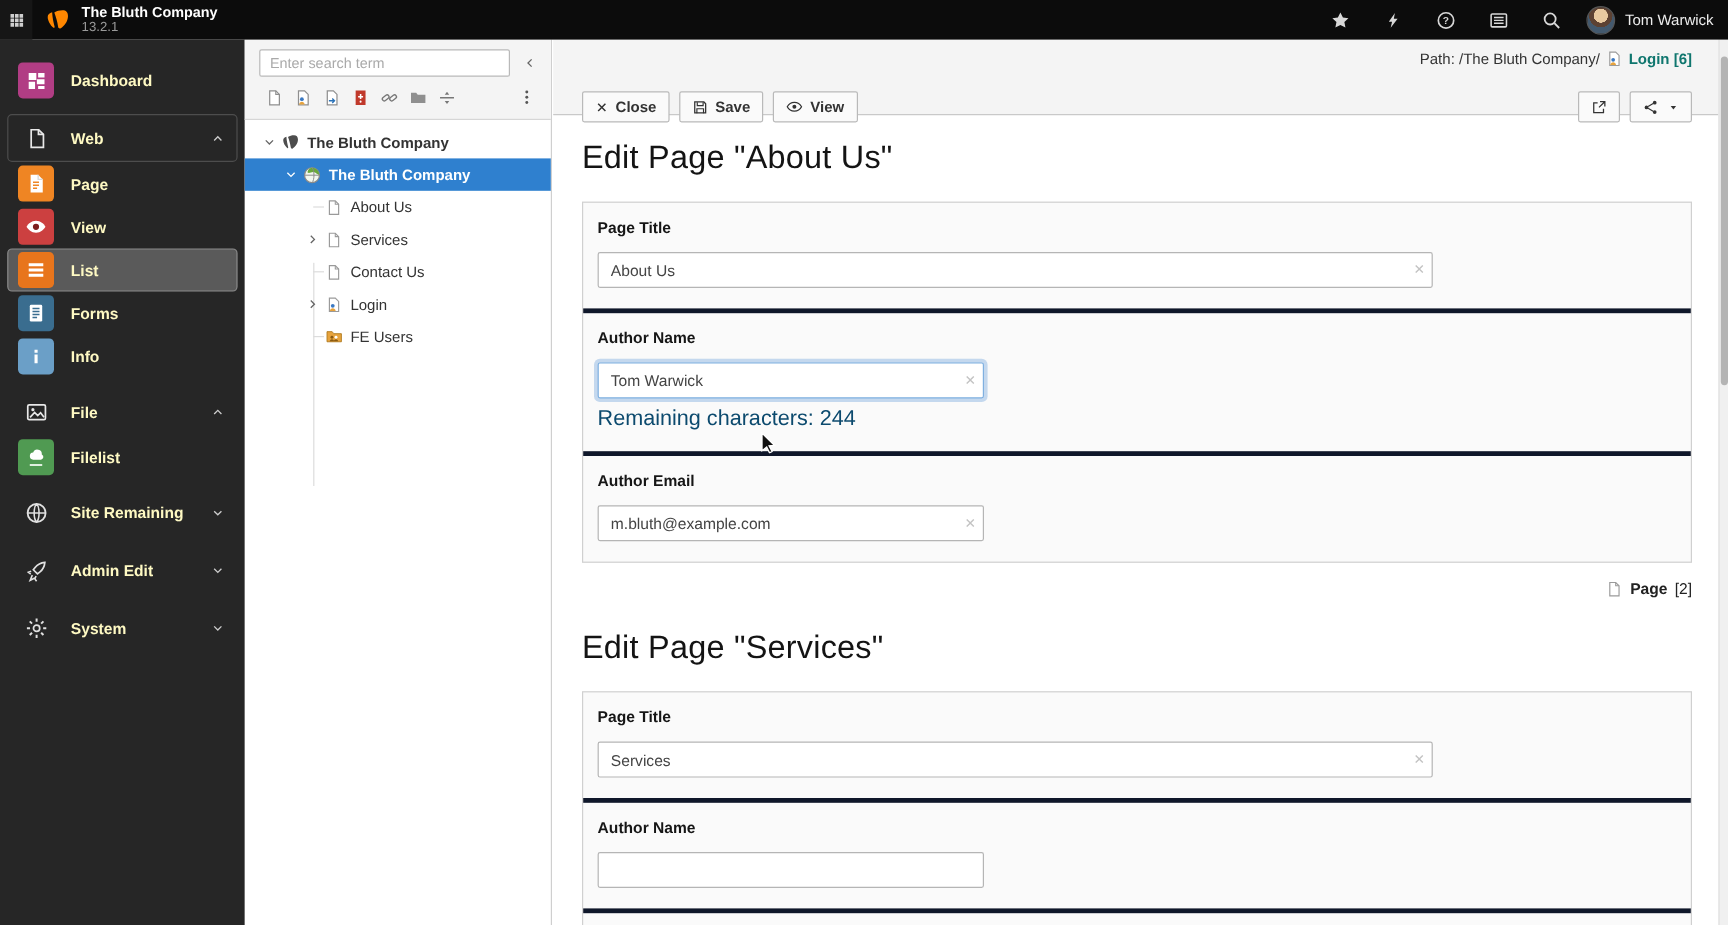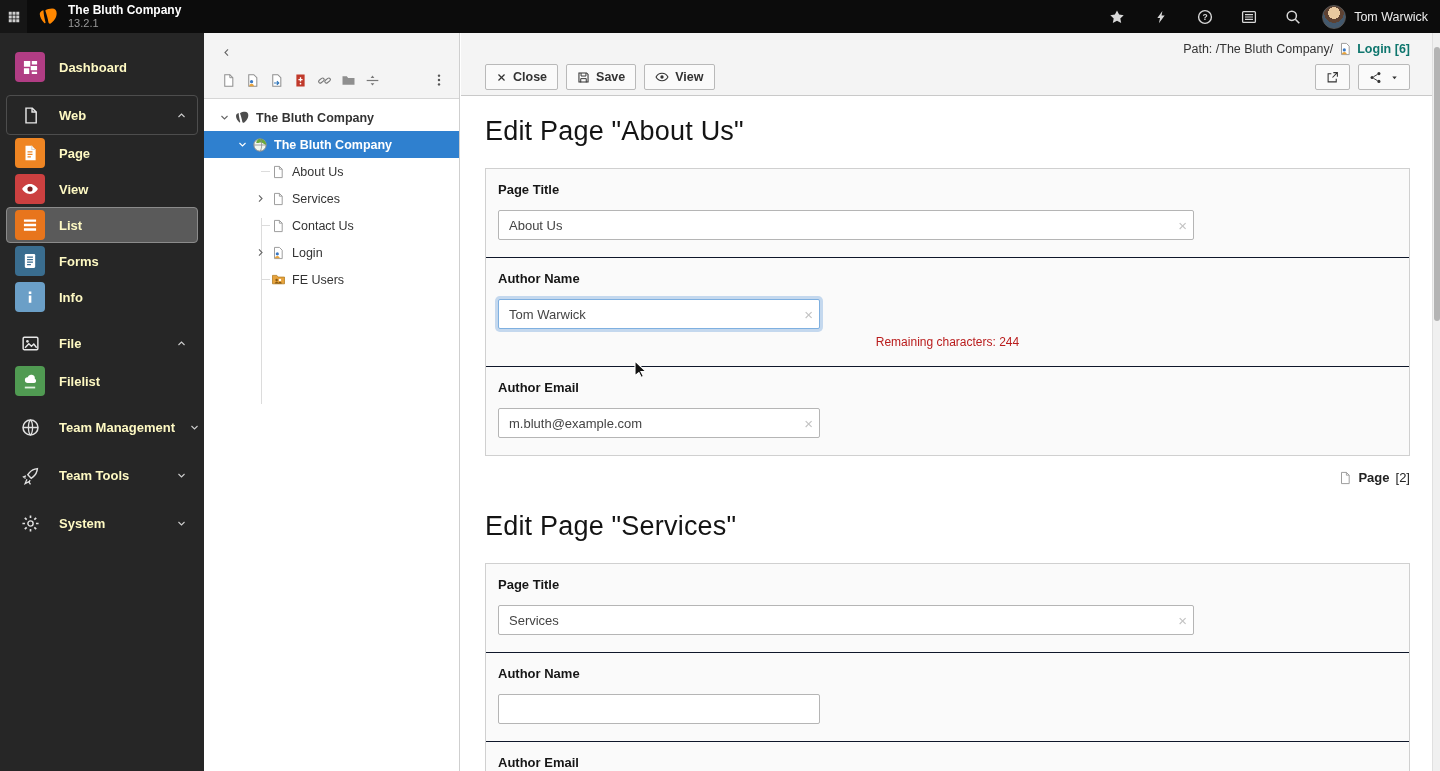--- a/index.html
+++ b/index.html
@@ -65,43 +65,43 @@
   .tree-row.selected { background:#2f80cf; color:#fff; }
   .tree-row.selected .chev { color:#fff; }
   .tick { position:absolute; left:57px; width:9px; height:1px; background:#dcdcdc; top:13px; }
 
   
   .content { position:absolute; left:461px; top:33px; width:971px; height:738px; background:#fff; }
   .docheader { background:#f4f4f4; border-bottom:1px solid #c9c9c9; height:63px; padding:4px 22px 0 24px; }
   .path-row { display:flex; align-items:center; justify-content:flex-end; gap:5px; height:24px;
     font-size:12.5px; color:#333; }
   .path-row .rec { font-weight:700; color:#0f766e; }
-  .btn-row { display:flex; align-items:center; margin-top:3px; }
+  .btn-row { display:flex; align-items:center; margin-top:15px; }
   .btn-group { display:flex; gap:8px; }
   .btn-group.right { margin-left:auto; }
   .t3btn { height:26px; display:flex; align-items:center; gap:6px; padding:0 10px; background:#fafafa;
     border:1px solid #b9b9b9; border-radius:2px; font-size:12.5px; font-weight:600; color:#333;
     cursor:pointer; font-family:inherit; }
   .t3btn .cart { margin-left:2px; }
 
   .content-scroll { padding:20px 22px 0 24px; height:675px; overflow:hidden; }
   h1.page-h { font-size:27px; font-weight:500; color:#141414; letter-spacing:.2px; margin:0 0 21px; }
   .form-box { border:1px solid #d0d0d0; background:#fafafa; }
   .fsection { padding:13px 12px 17px; }
-  .fsection + .fsection { border-top:1px solid #0f172a; }
+  .fsection + .fsection { border-top:4px solid #0f172a; }
   .flabel { font-size:13px; font-weight:700; color:#161616; margin-bottom:13px; }
   .fwrap { position:relative; }
   .fwrap.wide { width:696px; }
   .fwrap.narrow { width:322px; }
   .finput { width:100%; height:30px; border:1px solid #b5b5b5; border-radius:2px; background:#fff;
     padding:0 26px 0 10px; font-size:13px; color:#444; font-family:inherit; }
   .finput.focus { border-color:#7fb0e0; box-shadow:0 0 0 3px rgba(130,175,225,.45); outline:none; }
   .fclear { position:absolute; right:7px; top:50%; transform:translateY(-50%); color:#c3c3c3;
     font-size:15px; line-height:1; cursor:pointer; background:none; border:none; }
-  .fhint { font-size:12px; color:#b91c1c; margin-top:6px;text-align:center; }
+  .fhint { font-size:18px; color:#0c4a6e; margin-top:6px; }
   .rec-info { display:flex; align-items:center; justify-content:flex-end; gap:6px; margin:14px 0 4px;
     font-size:13px; color:#222; }
   .rec-info b { font-weight:700; }
 
   
   .vscroll { position:absolute; right:0; top:33px; width:8px; height:738px; background:#f0f0f0;
     border-left:1px solid #e0e0e0; }
   .vthumb { position:absolute; left:1px; top:14px; width:6px; height:274px; background:#b4b4b4;
     border-radius:3px; cursor:pointer; }
 
@@ -269,35 +269,35 @@
       </span>
     <span class="mm-label">Filelist</span>
     </div>
     <div class="mm-row group">
     <span class="mm-icon">
         <svg width="19" height="19" viewBox="0 0 16 16" fill="none" xmlns="http://www.w3.org/2000/svg">
           <circle cx="8" cy="8" r="6.3" stroke="#e0e0e0" stroke-width="1.3"></circle>
           <path d="M1.7 8h12.6M8 1.7c2.3 2.1 2.3 10.5 0 12.6C5.7 12.2 5.7 3.8 8 1.7z" stroke="#e0e0e0" stroke-width="1.1"></path>
         </svg>
       </span>
-    <span class="mm-label">Team Management</span>
+    <span class="mm-label">Site Remaining</span>
       <span class="mm-chev">
         <svg width="11" height="11" viewBox="0 0 16 16" fill="none" xmlns="http://www.w3.org/2000/svg">
           <path d="M3.6 5.8L8 10.2l4.4-4.4" stroke="currentColor" stroke-width="1.6"></path>
         </svg>
       </span>
     </div>
     <div class="mm-row group">
     <span class="mm-icon">
         <svg width="19" height="19" viewBox="0 0 16 16" fill="none" xmlns="http://www.w3.org/2000/svg">
           <path d="M13.8 2.2c-2.9.3-5.1 1.4-6.7 3.4L5.7 7.4l2.9 2.9 1.8-1.4c2-1.6 3.1-3.8 3.4-6.7z" stroke="#e0e0e0" stroke-width="1.2"></path>
           <path d="M5 11.2l-1.5 3.6L7.1 13M4.2 8.4l-2 .8 1.7 1.2M7.6 11.8l-.8 2 1.2 1.7" stroke="#e0e0e0" stroke-width="1.1"></path>
         </svg>
       </span>
-    <span class="mm-label">Team Tools</span>
+    <span class="mm-label">Admin Edit</span>
       <span class="mm-chev">
         <svg width="11" height="11" viewBox="0 0 16 16" fill="none" xmlns="http://www.w3.org/2000/svg">
           <path d="M3.6 5.8L8 10.2l4.4-4.4" stroke="currentColor" stroke-width="1.6"></path>
         </svg>
       </span>
     </div>
     <div class="mm-row group">
     <span class="mm-icon">
         <svg width="19" height="19" viewBox="0 0 16 16" fill="none" xmlns="http://www.w3.org/2000/svg">
           <circle cx="8" cy="8" r="2.2" stroke="#e0e0e0" stroke-width="1.2"></circle>
@@ -309,20 +309,21 @@
         <svg width="11" height="11" viewBox="0 0 16 16" fill="none" xmlns="http://www.w3.org/2000/svg">
           <path d="M3.6 5.8L8 10.2l4.4-4.4" stroke="currentColor" stroke-width="1.6"></path>
         </svg>
       </span>
     </div>
   </div>
 
 <div class="pagetree">
   <div class="tree-top">
     <div class="tree-search-row">
+      <input class="tree-search" placeholder="Enter search term" style="">
       <button class="sq-btn">
           <span>
             <svg width="11" height="11" viewBox="0 0 16 16" fill="none" xmlns="http://www.w3.org/2000/svg">
               <path d="M10.2 3.6L5.8 8l4.4 4.4" stroke="currentColor" stroke-width="1.6"></path>
             </svg>
           </span>
         </button>
     </div>
     <div class="tree-toolbar" id="tree-toolbar">
         <button class="tt-icon">

